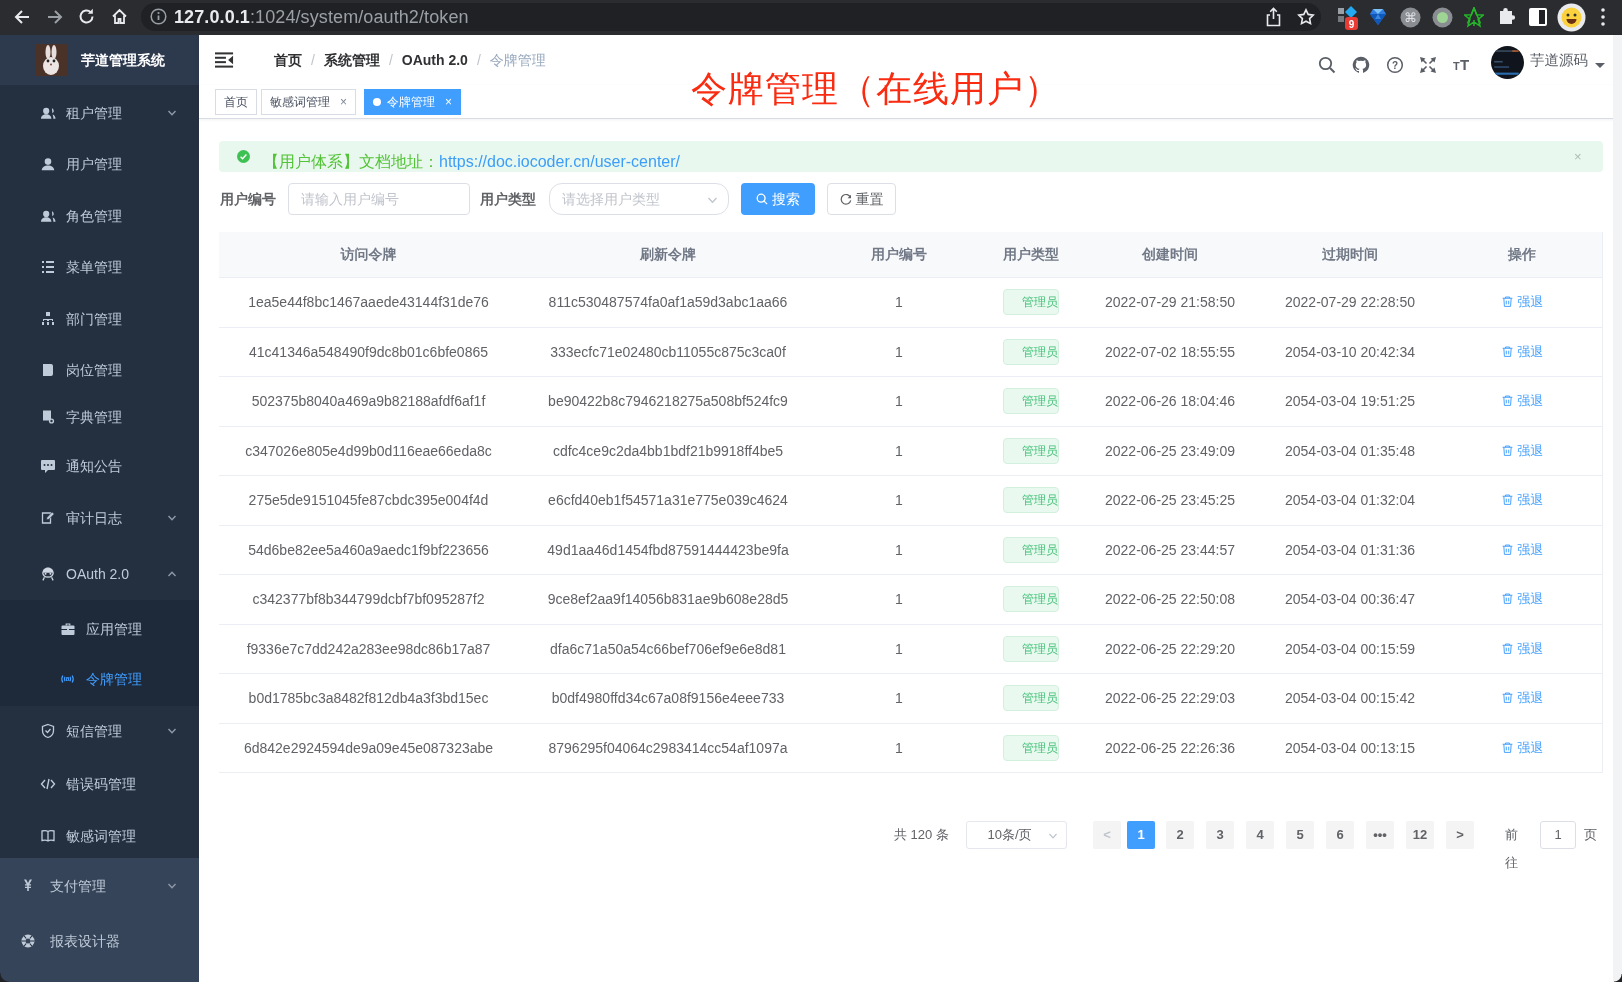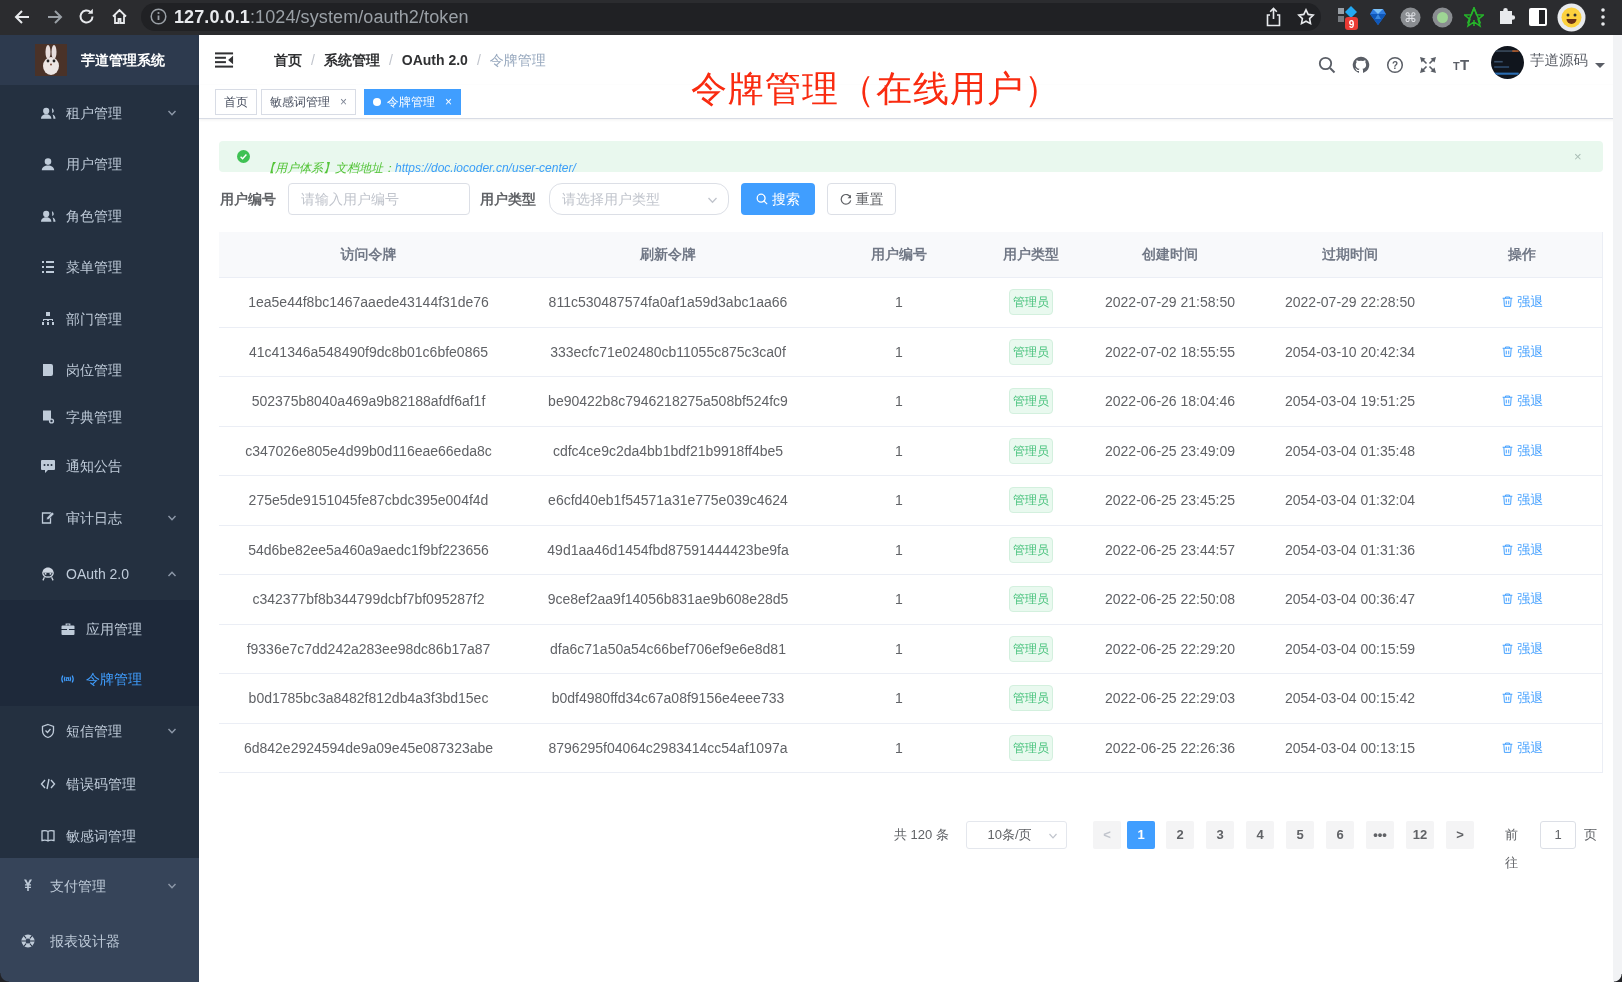--- a/index.html
+++ b/index.html
@@ -48,35 +48,35 @@
 .tag { position:absolute; top:4px; height:26px; line-height:24px; border:1px solid #d8dce5; background:#fff; color:#495060; font-size:12px; padding:0 8px; }
 .tag .x { display:inline-block; margin-left:10px; color:#7d8494; font-size:12px; }
 .tag.on { background:#409eff; border-color:#409eff; color:#fff; }
 .tag.on .dot { display:inline-block; width:8px; height:8px; border-radius:50%; background:#fff; margin-right:6px; position:relative; top:0px; }
 .tag.on .x { color:#fff; }
 
 #anno { position:absolute; left:691px; top:65px; font-size:36px; color:#f92b10; white-space:nowrap; letter-spacing:1px; z-index:30; }
 
 
 #alert { position:absolute; left:20px; top:106px; width:1384px; height:31px; background:#e9f8ee; border-radius:4px; }
-#alert .txt { position:absolute; left:44px; top:12px; line-height:31px; font-size:12px; color:#53c337;font-style:italic; }
+#alert .txt { position:absolute; left:44px; top:5px; line-height:31px; font-size:16px; color:#53c337; }
 #alert .lnk { color:#3b9df8; }
 #alert .x { position:absolute; left:1355px; top:0; line-height:31px; font-size:13px; color:#a8bdb4; }
 
 
 .flabel { position:absolute; top:148px; height:32px; line-height:32px; font-size:14px; font-weight:700; color:#606266; }
 .finput { position:absolute; top:148px; height:32px; line-height:30px; border:1px solid #dcdfe6; border-radius:4px; background:#fff; font-size:14px; color:#c0c4cc; padding-left:12px; }
 .fbtn { position:absolute; top:148px; height:32px; border-radius:4px; font-size:14px; text-align:center; }
 
 
 #tbl { position:absolute; left:20px; top:197px; width:1384px; border-right:1px solid #ebeef5; }
 #tbl table { border-collapse:collapse; width:1383px; table-layout:fixed; }
 #tbl th { background:#f8f9fb; height:45.5px; font-size:14px; color:#717886; font-weight:700; border-bottom:1px solid #ebeef5; }
 #tbl td { height:49.5px; text-align:center; font-size:14px; color:#606266; border-bottom:1px solid #ebeef5; }
-.gtag { display:inline-block; width:44px; height:26px; line-height:24px; background:#e9f9ef; border:1px solid #d3f0de; border-radius:4px; color:#45c17a; font-size:12px; }
+.gtag { display:inline-block; width:56px; height:26px; line-height:24px; background:#e9f9ef; border:1px solid #d3f0de; border-radius:4px; color:#45c17a; font-size:12px;text-align:right; }
 .klink { color:#409eff; font-size:13px; }
 
 
 #pg { position:absolute; left:0; top:786px; width:1132px; height:28px; font-size:13px; color:#606266; }
 #pg .total { position:absolute; left:695px; line-height:28px; }
 #pg .size { position:absolute; left:767px; width:101px; height:28px; border:1px solid #e4e7ed; border-radius:3px; line-height:26px; text-align:center; color:#606266; background:#fff; padding-right:14px; }
 .pbtn { position:absolute; top:0; width:28px; height:28px; line-height:28px; background:#f4f4f5; border-radius:2px; text-align:center; color:#606266; font-weight:700; font-size:13px; }
 .pbtn.on { background:#409eff; color:#fff; }
 #pg .goto { position:absolute; left:1306px; line-height:28px; }
 #pg .gi { position:absolute; left:1341px; width:36px; height:28px; border:1px solid #dcdfe6; border-radius:3px; background:#fff; text-align:center; line-height:26px; color:#606266; }

